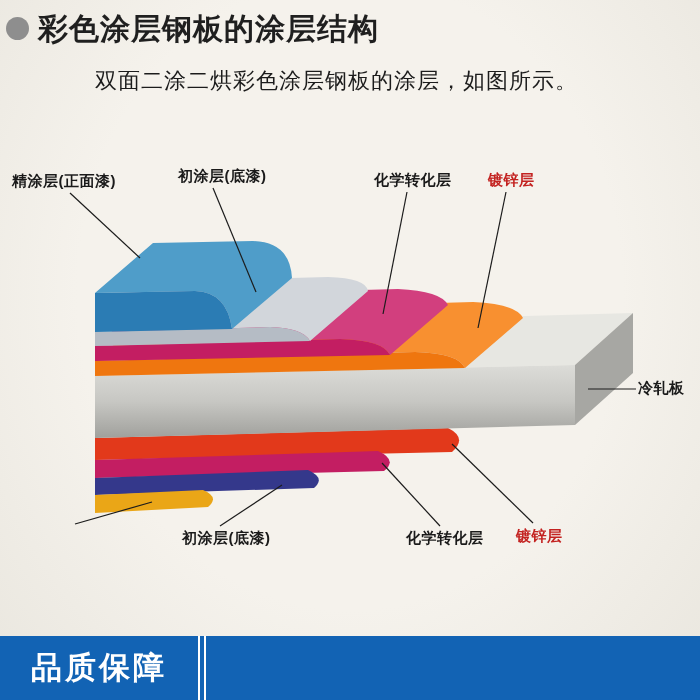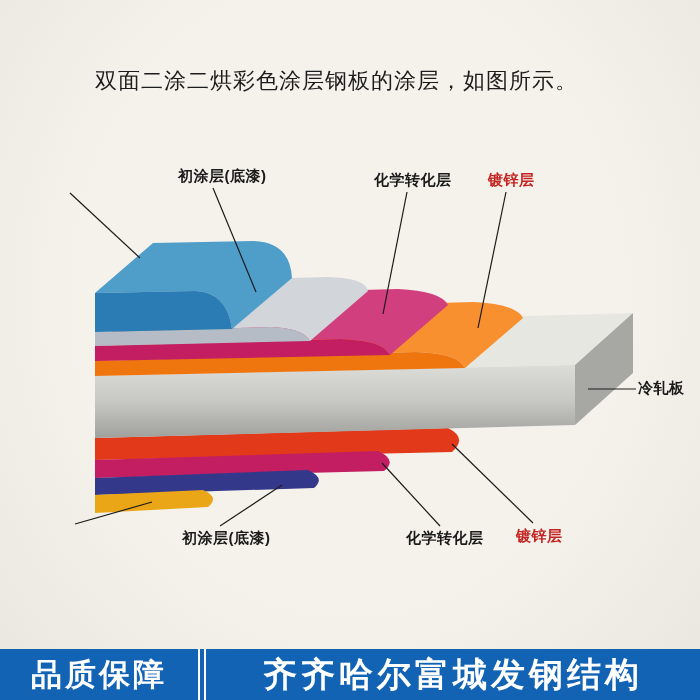--- a/index.html
+++ b/index.html
@@ -10,35 +10,39 @@
   }
   .page{position:absolute;inset:0;}
   .hdr{position:absolute;top:12px;left:6px;display:flex;align-items:center;gap:9px;}
   .bullet{width:23px;height:23px;border-radius:50%;background:#8e8e8e;flex:0 0 auto;}
   .title{font-size:30px;font-weight:700;color:#1f1f1f;letter-spacing:1px;margin:0;line-height:1.1;}
   .subtitle{position:absolute;left:95px;top:66px;font-size:22px;color:#1c1c1c;letter-spacing:1px;white-space:nowrap;font-family:Liberation Serif, serif;}
   .diagram{position:absolute;inset:0;}
   .diagram svg{position:absolute;left:0;top:0;}
   .lbl{position:absolute;font-size:15px;font-weight:700;color:#1a1a1a;white-space:nowrap;letter-spacing:0.5px;}
   footer{
-    position:absolute;left:0;right:0;bottom:0;height:51px;
+    position:absolute;left:0;right:0;bottom:0;height:64px;
     display:flex;align-items:stretch;background:#1263b4;
   }
   .f-left{width:198px;display:flex;align-items:center;justify-content:center;
     color:#fff;font-size:31px;font-weight:700;letter-spacing:3px;}
   .f-div{display:flex;gap:4px;align-items:stretch;}
   .f-div span{display:block;width:2px;background:#fff;}
   .f-right{flex:1;display:flex;align-items:center;justify-content:center;
     color:#fff;font-size:34px;font-weight:700;letter-spacing:4px;}
 </style>
 </head>
 <body>
 
 <div class="page">
 
+  <div class="hdr">
+    <span class="bullet"></span>
+    <h1 class="title">彩色涂层钢板的涂层结构</h1>
+  </div>
 
   <div class="subtitle">双面二涂二烘彩色涂层钢板的涂层，如图所示。</div>
 
   <div class="diagram">
     <svg width="700" height="700" viewBox="0 0 700 700">
       <defs>
         <linearGradient id="gradSlab" x1="0" y1="0" x2="0" y2="1">
           <stop offset="0" stop-color="#dcdcd8"></stop>
           <stop offset="0.5" stop-color="#c7c7c3"></stop>
           <stop offset="1" stop-color="#a0a09c"></stop>
@@ -70,31 +74,31 @@
       <line x1="213" y1="188" x2="256" y2="292" stroke-width="1.2" stroke="#1c1c1c"></line>
       <line x1="407" y1="192" x2="383" y2="314" stroke-width="1.2" stroke="#1c1c1c"></line>
       <line x1="506" y1="192" x2="478" y2="328" stroke-width="1.2" stroke="#1c1c1c"></line>
       <line x1="636" y1="389" x2="588" y2="389" stroke-width="1.2" stroke="#1c1c1c"></line>
       <line x1="75" y1="524" x2="152" y2="502" stroke-width="1.2" stroke="#1c1c1c"></line>
       <line x1="220" y1="526" x2="282" y2="485" stroke-width="1.2" stroke="#1c1c1c"></line>
       <line x1="440" y1="526" x2="382" y2="463" stroke-width="1.2" stroke="#1c1c1c"></line>
       <line x1="533" y1="523" x2="452" y2="444" stroke-width="1.2" stroke="#1c1c1c"></line>
     </svg>
 
+    <div class="lbl" style="left:12px;top:172px">精涂层(正面漆)</div>
     <div class="lbl" style="left:178px;top:167px">初涂层(底漆)</div>
     <div class="lbl" style="left:374px;top:171px">化学转化层</div>
     <div class="lbl" style="left: 488px; top: 171px; color: rgb(195, 34, 32);">镀锌层</div>
     <div class="lbl" style="left:638px;top:379px">冷轧板</div>
     <div class="lbl" style="left:182px;top:529px">初涂层(底漆)</div>
     <div class="lbl" style="left:406px;top:529px">化学转化层</div>
     <div class="lbl" style="left: 516px; top: 527px; color: rgb(195, 34, 32);">镀锌层</div>
   </div>
 
   <footer style="background-color: rgb(18, 99, 180);">
     <div class="f-left">品质保障</div>
     <div class="f-div">
         <span></span>
         <span></span>
       </div>
-    <div class="f-right">齐齐哈尔富城发钢结构</div>
   </footer>
 
 </div>
 
 </body></html>

